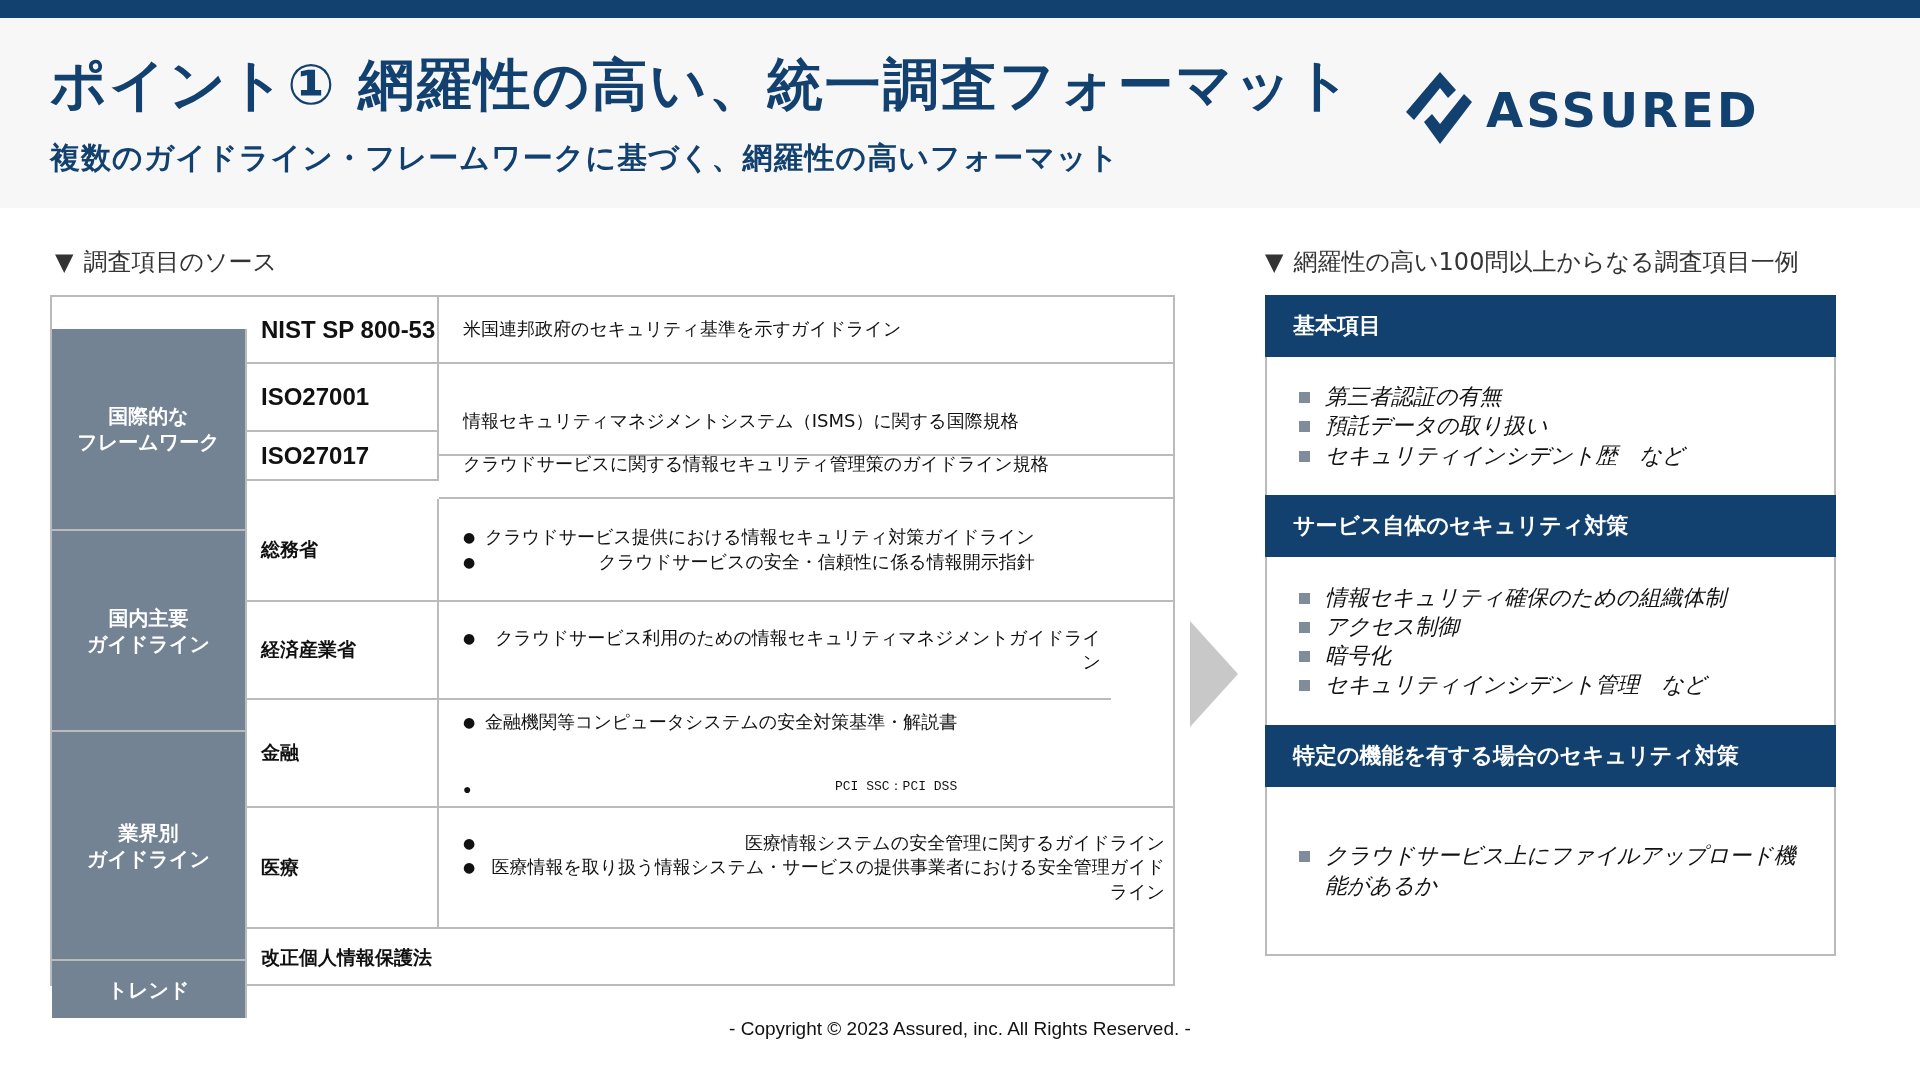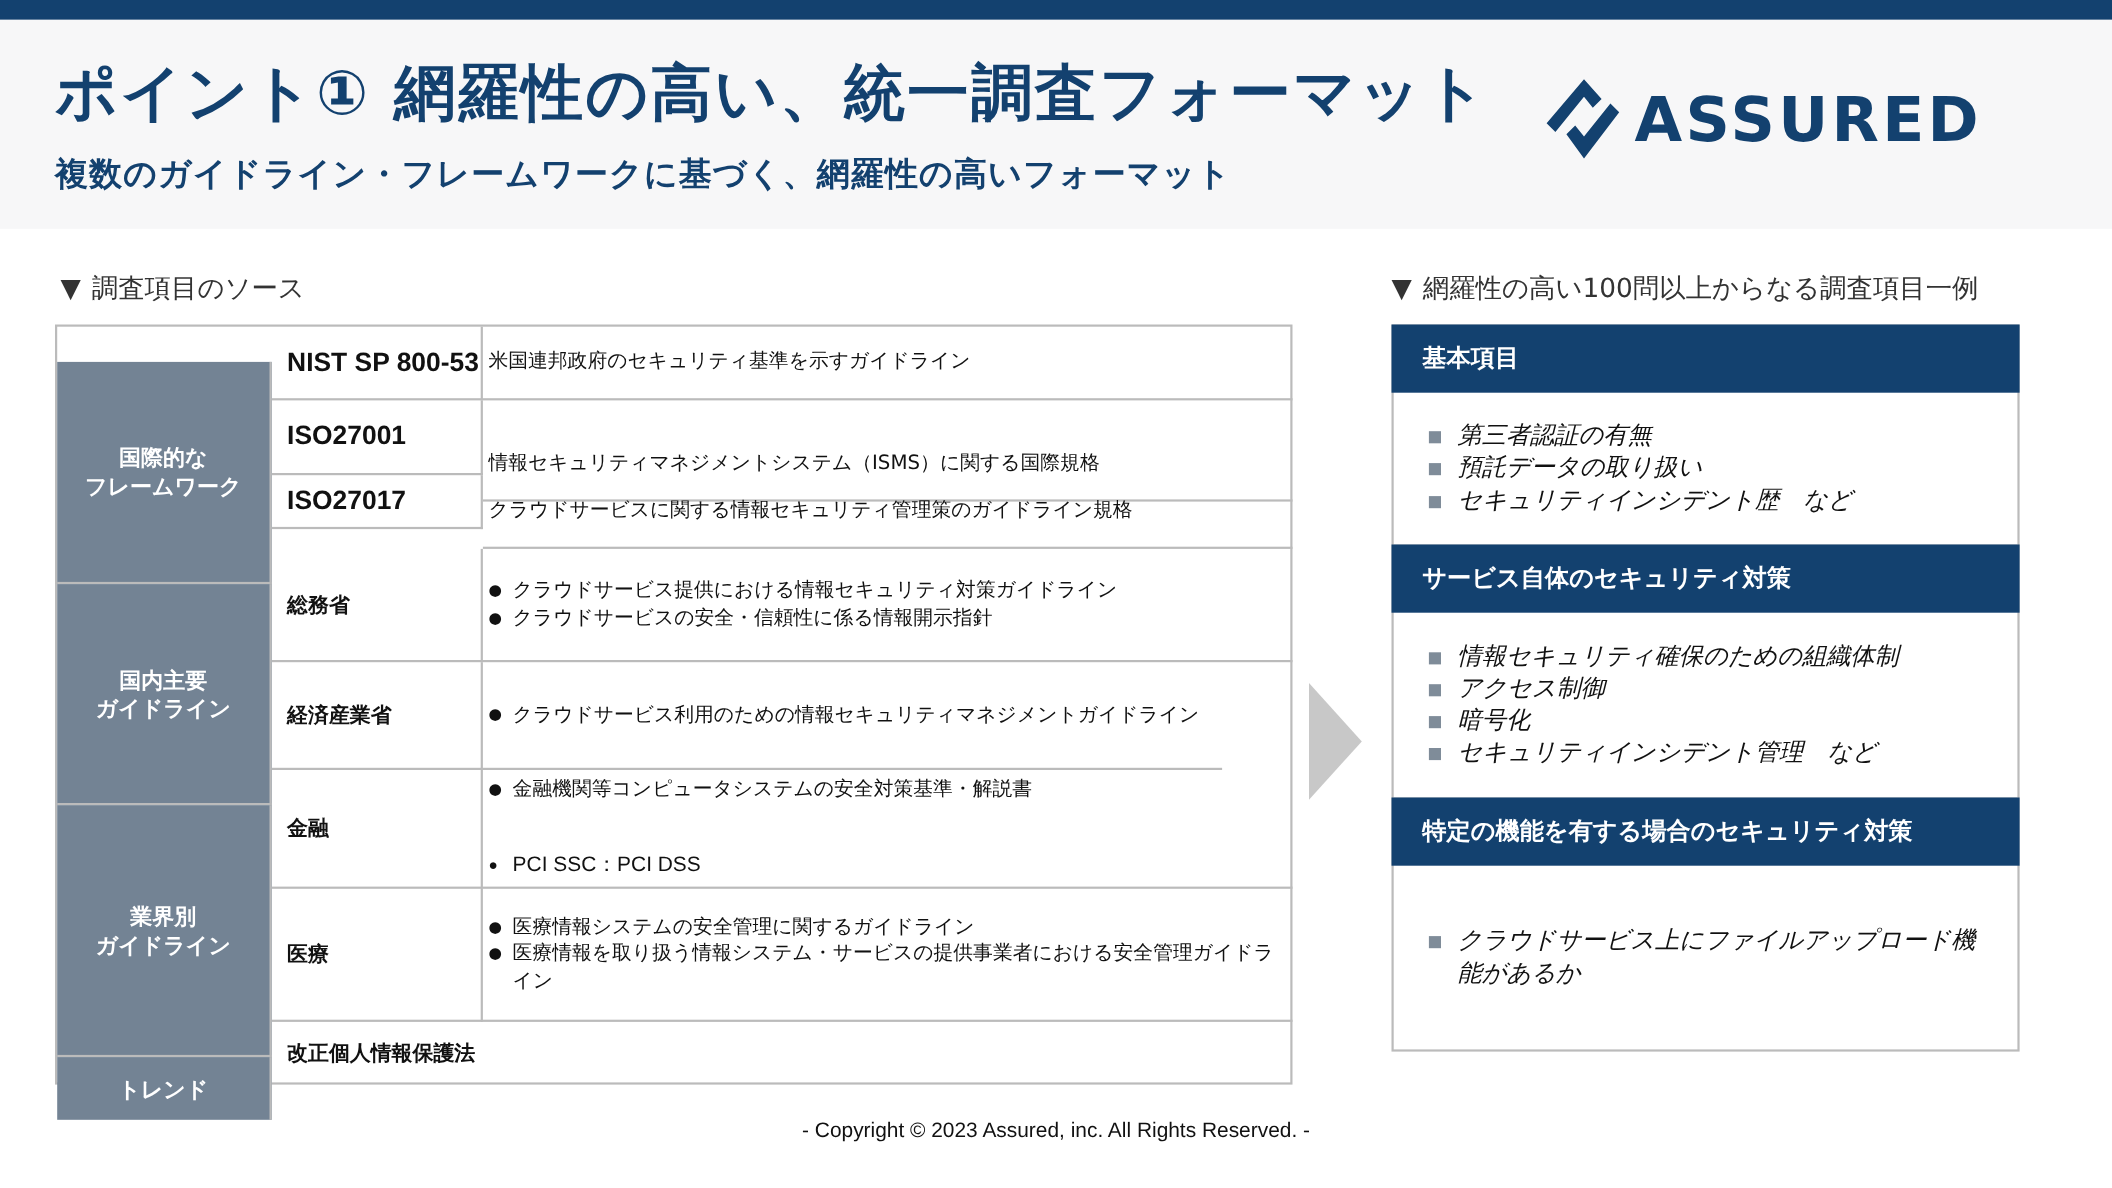--- a/index.html
+++ b/index.html
@@ -5,32 +5,32 @@
   * { box-sizing: border-box; margin: 0; padding: 0; }
   html, body { width: 1920px; height: 1080px; background: #ffffff; overflow: hidden; }
   body { position: relative; font-family: "Liberation Sans", "DejaVu Sans", sans-serif; color: #111; }
 
   .topbar { position: absolute; left: 0; top: 0; width: 1920px; height: 18px; background: #13416f; }
   .header { position: absolute; left: 0; top: 18px; width: 1920px; height: 190px; background: #f7f7f8; }
   .title { position: absolute; left: 50px; top: 30px; font-size: 56px; font-weight: bold; color: #13416f; letter-spacing: 2px; white-space: nowrap; font-family: "DejaVu Sans", sans-serif; }
   .subtitle { position: absolute; left: 50px; top: 120px; font-size: 30px; font-weight: bold; color: #13416f; letter-spacing: 1px; white-space: nowrap; font-family: "DejaVu Sans", sans-serif; }
   .logo { position: absolute; left: 1400px; top: 70px; height: 80px; display: flex; align-items: center; }
   .logo-mark { width: 80px; height: 80px; margin-right: 6px; }
-  .logo-text { font-size: 56px; font-weight: bold; color: #13416f; letter-spacing: 3px; font-family: "DejaVu Sans", sans-serif; line-height: 1; }
+  .logo-text { font-size: 48px; font-weight: bold; color: #13416f; letter-spacing: 3px; font-family: "DejaVu Sans", sans-serif; line-height: 1; }
 
   .section-heading { position: absolute; font-size: 24px; color: #333; white-space: nowrap; font-family: "DejaVu Sans", sans-serif; }
   .section-heading .tri { margin-right: 10px; }
 
   
   .src-table { position: absolute; left: 50px; top: 295px; width: 1125px; height: 691px; border: 2px solid #bbb; background: #fff; }
   .cell { position: absolute; border-right: 2px solid #bbb; border-bottom: 2px solid #bbb; display: flex; align-items: center; }
   .cat { background: #738394; color: #fff; font-weight: bold; font-size: 20px; text-align: center; justify-content: center; line-height: 1.3; font-family: "DejaVu Sans", sans-serif; margin-top: 32px; }
   .name { font-weight: bold; font-size: 19px; padding-left: 14px; font-family: "DejaVu Sans", sans-serif; }
   .name.latin { font-family: "Liberation Sans", sans-serif; font-size: 24px; }
-  .desc { font-size: 18px; padding-left: 5px; padding-right: 10px; font-family: "DejaVu Sans", sans-serif; line-height: 1.35; }
+  .desc { font-size: 18px; padding-left: 24px; padding-right: 10px; font-family: "DejaVu Sans", sans-serif; line-height: 1.35; text-align: right; }
   .desc ul { list-style: none; }
   .desc li { position: relative; padding-left: 22px; }
   .desc li::before { content: "●"; position: absolute; left: 0; top: 0; font-size: 14px; line-height: 24px; }
   .cat-inner { white-space: pre-line; }
 
   .arrow { position: absolute; left: 1190px; top: 621px; width: 0; height: 0; border-top: 53px solid transparent; border-bottom: 53px solid transparent; border-left: 48px solid #c8c8c8; }
 
   
   .panel { position: absolute; left: 1265px; top: 295px; width: 571px; height: 661px; border: 2px solid #bbb; background: #fff; }
   .panel-head { position: absolute; left: -2px; width: 571px; background: #13416f; color: #fff; font-size: 22px; font-weight: bold; display: flex; align-items: center; padding-left: 28px; font-family: "DejaVu Sans", sans-serif; }
@@ -100,21 +100,21 @@
   <div class="cell desc" style="left:387px; top:305px; width:672px; height:98px; border-right:none;">
     <ul>
       <li>クラウドサービス利用のための情報セキュリティマネジメントガイドライン</li>
     </ul>
   </div>
 
   <div class="cell name" style="left:195px; top:403px; width:192px; height:108px;">金融</div>
   <div class="cell desc" style="left:387px; top:403px; width:736px; height:108px; border-right:none;">
     <ul>
       <li>金融機関等コンピュータシステムの安全対策基準・解説書</li>
-      <li style="font-family:Liberation Sans, sans-serif; font-size:19px;margin-top:44px;">PCI SSC：PCI DSS</li>
+      <li style="font-family:Liberation Mono, monospace; font-size:13px;margin-top:44px;">PCI SSC：PCI DSS</li>
     </ul>
   </div>
 
   <div class="cell name" style="left:195px; top:511px; width:192px; height:121px;">医療</div>
   <div class="cell desc" style="left:387px; top:511px; width:736px; height:121px; border-right:none;">
     <ul>
       <li>医療情報システムの安全管理に関するガイドライン</li>
       <li>医療情報を取り扱う情報システム・サービスの提供事業者における安全管理ガイドライン</li>
     </ul>
   </div>

